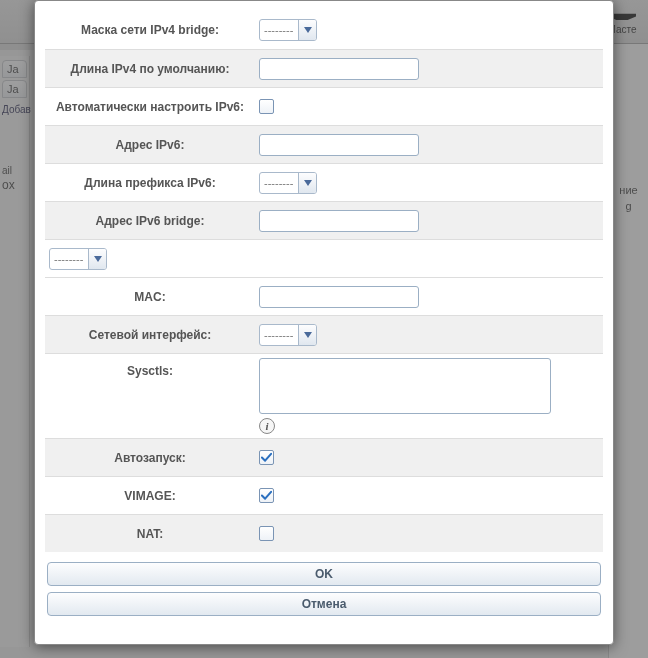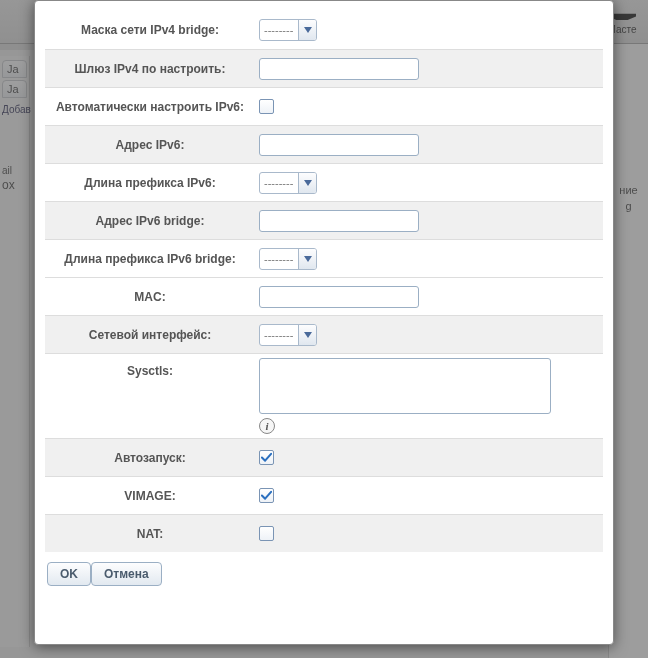--- a/index.html
+++ b/index.html
@@ -186,21 +186,23 @@
       line-height:14px;
       font-style:italic;
       font-weight:bold;
       font-family: Georgia, serif;
       font-size:11px;
       color:#555;
       background:#f6f6f6;
     }
     .button-bar {
       display: flex;
+      gap: 6px;
       padding: 10px 2px;
+      flex-direction: column;
     }
     .btn {
       border: 1px solid #9bafc4;
       border-radius: 4px;
       background: linear-gradient(#fdfdfe,#e2e9f0);
       padding: 4px 12px;
       font-size: 12px;
       font-weight: bold;
       color: #4a5b6d;
       cursor: pointer;
@@ -246,21 +248,21 @@
               <div class="combo-text">---------</div>
               <div class="combo-btn">
                 <svg viewBox="0 0 8 6">
                   <path d="M0 0 L8 0 L4 6 Z" fill="#4a6a9a"></path>
                 </svg>
               </div>
             </div>
           </div>
         </div>
         <div class="form-row alt">
-          <div class="form-label">Шлюз IPv4 по настроить:</div>
+          <div class="form-label">Длина IPv4 по умолчанию:</div>
           <div class="form-control">
             <input type="text" style="">
           </div>
         </div>
         <div class="form-row">
           <div class="form-label">Автоматически настроить IPv6:</div>
           <div class="form-control">
             <div class="chk"></div>
           </div>
         </div>
@@ -283,21 +285,20 @@
             </div>
           </div>
         </div>
         <div class="form-row alt">
           <div class="form-label">Адрес IPv6 bridge:</div>
           <div class="form-control">
             <input type="text" style="">
           </div>
         </div>
         <div class="form-row">
-          <div class="form-label">Длина префикса IPv6 bridge:</div>
           <div class="form-control">
             <div class="combo">
               <div class="combo-text">---------</div>
               <div class="combo-btn">
                 <svg viewBox="0 0 8 6">
                   <path d="M0 0 L8 0 L4 6 Z" fill="#4a6a9a"></path>
                 </svg>
               </div>
             </div>
           </div>

